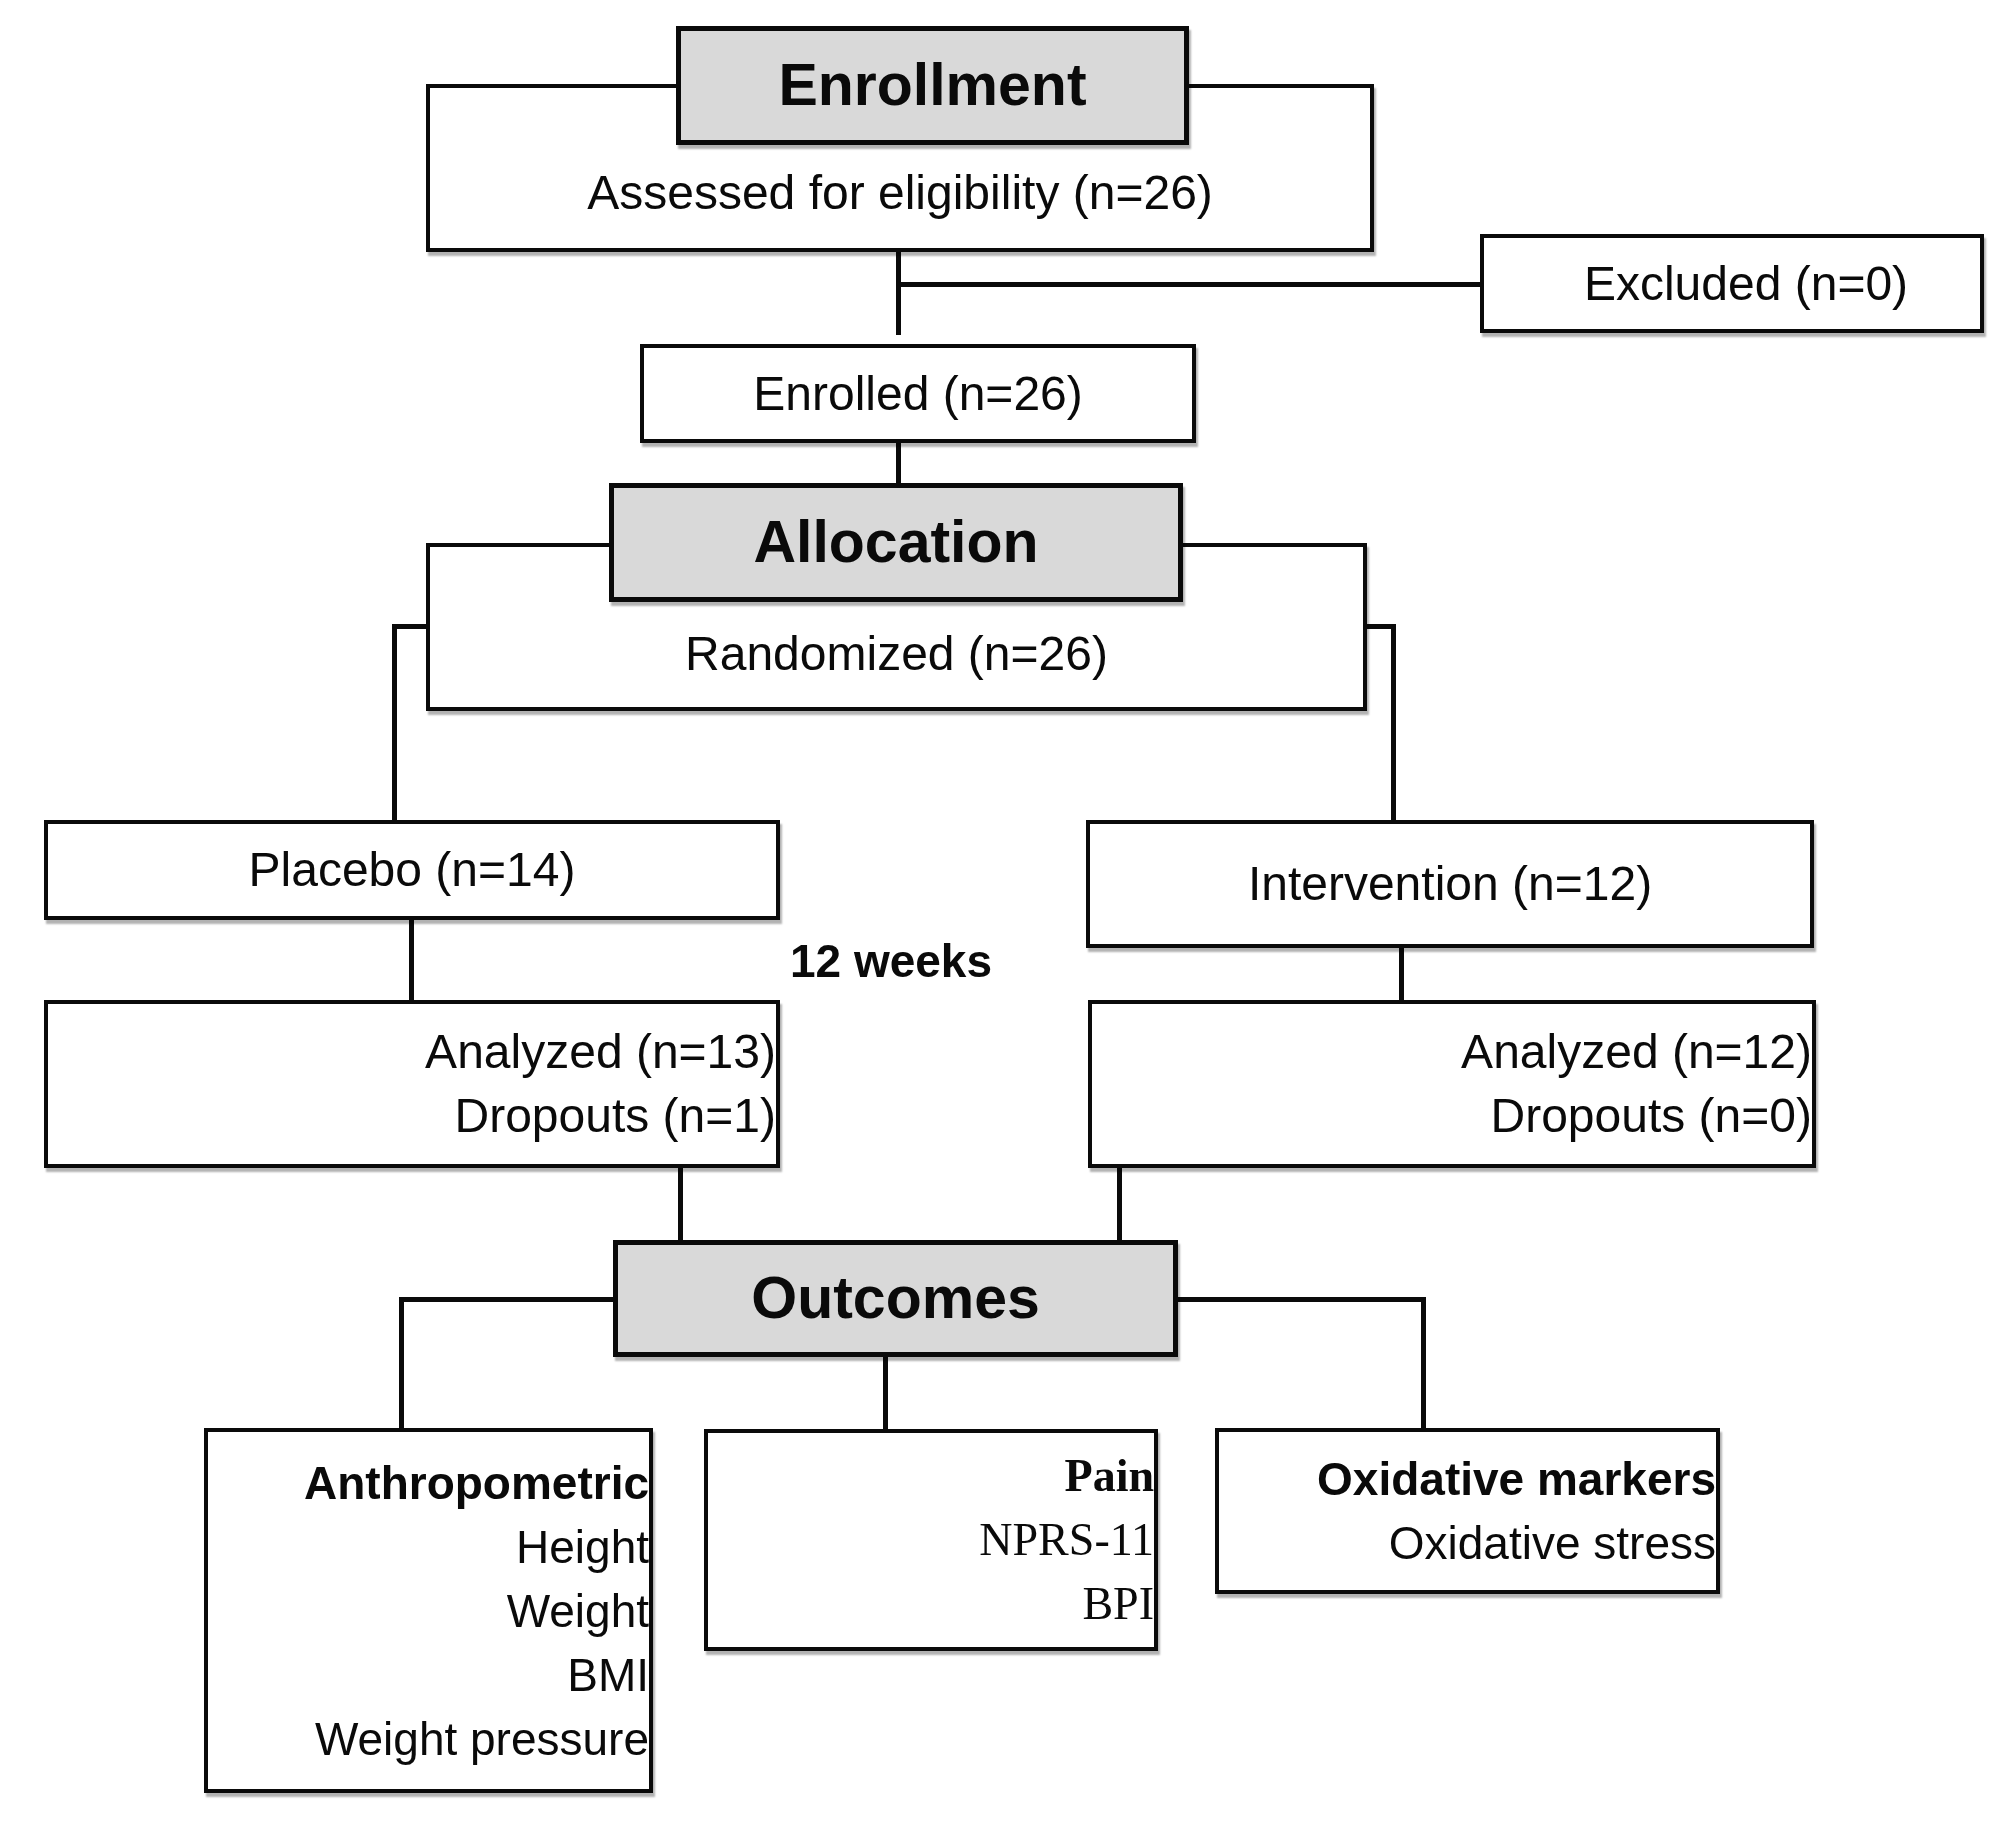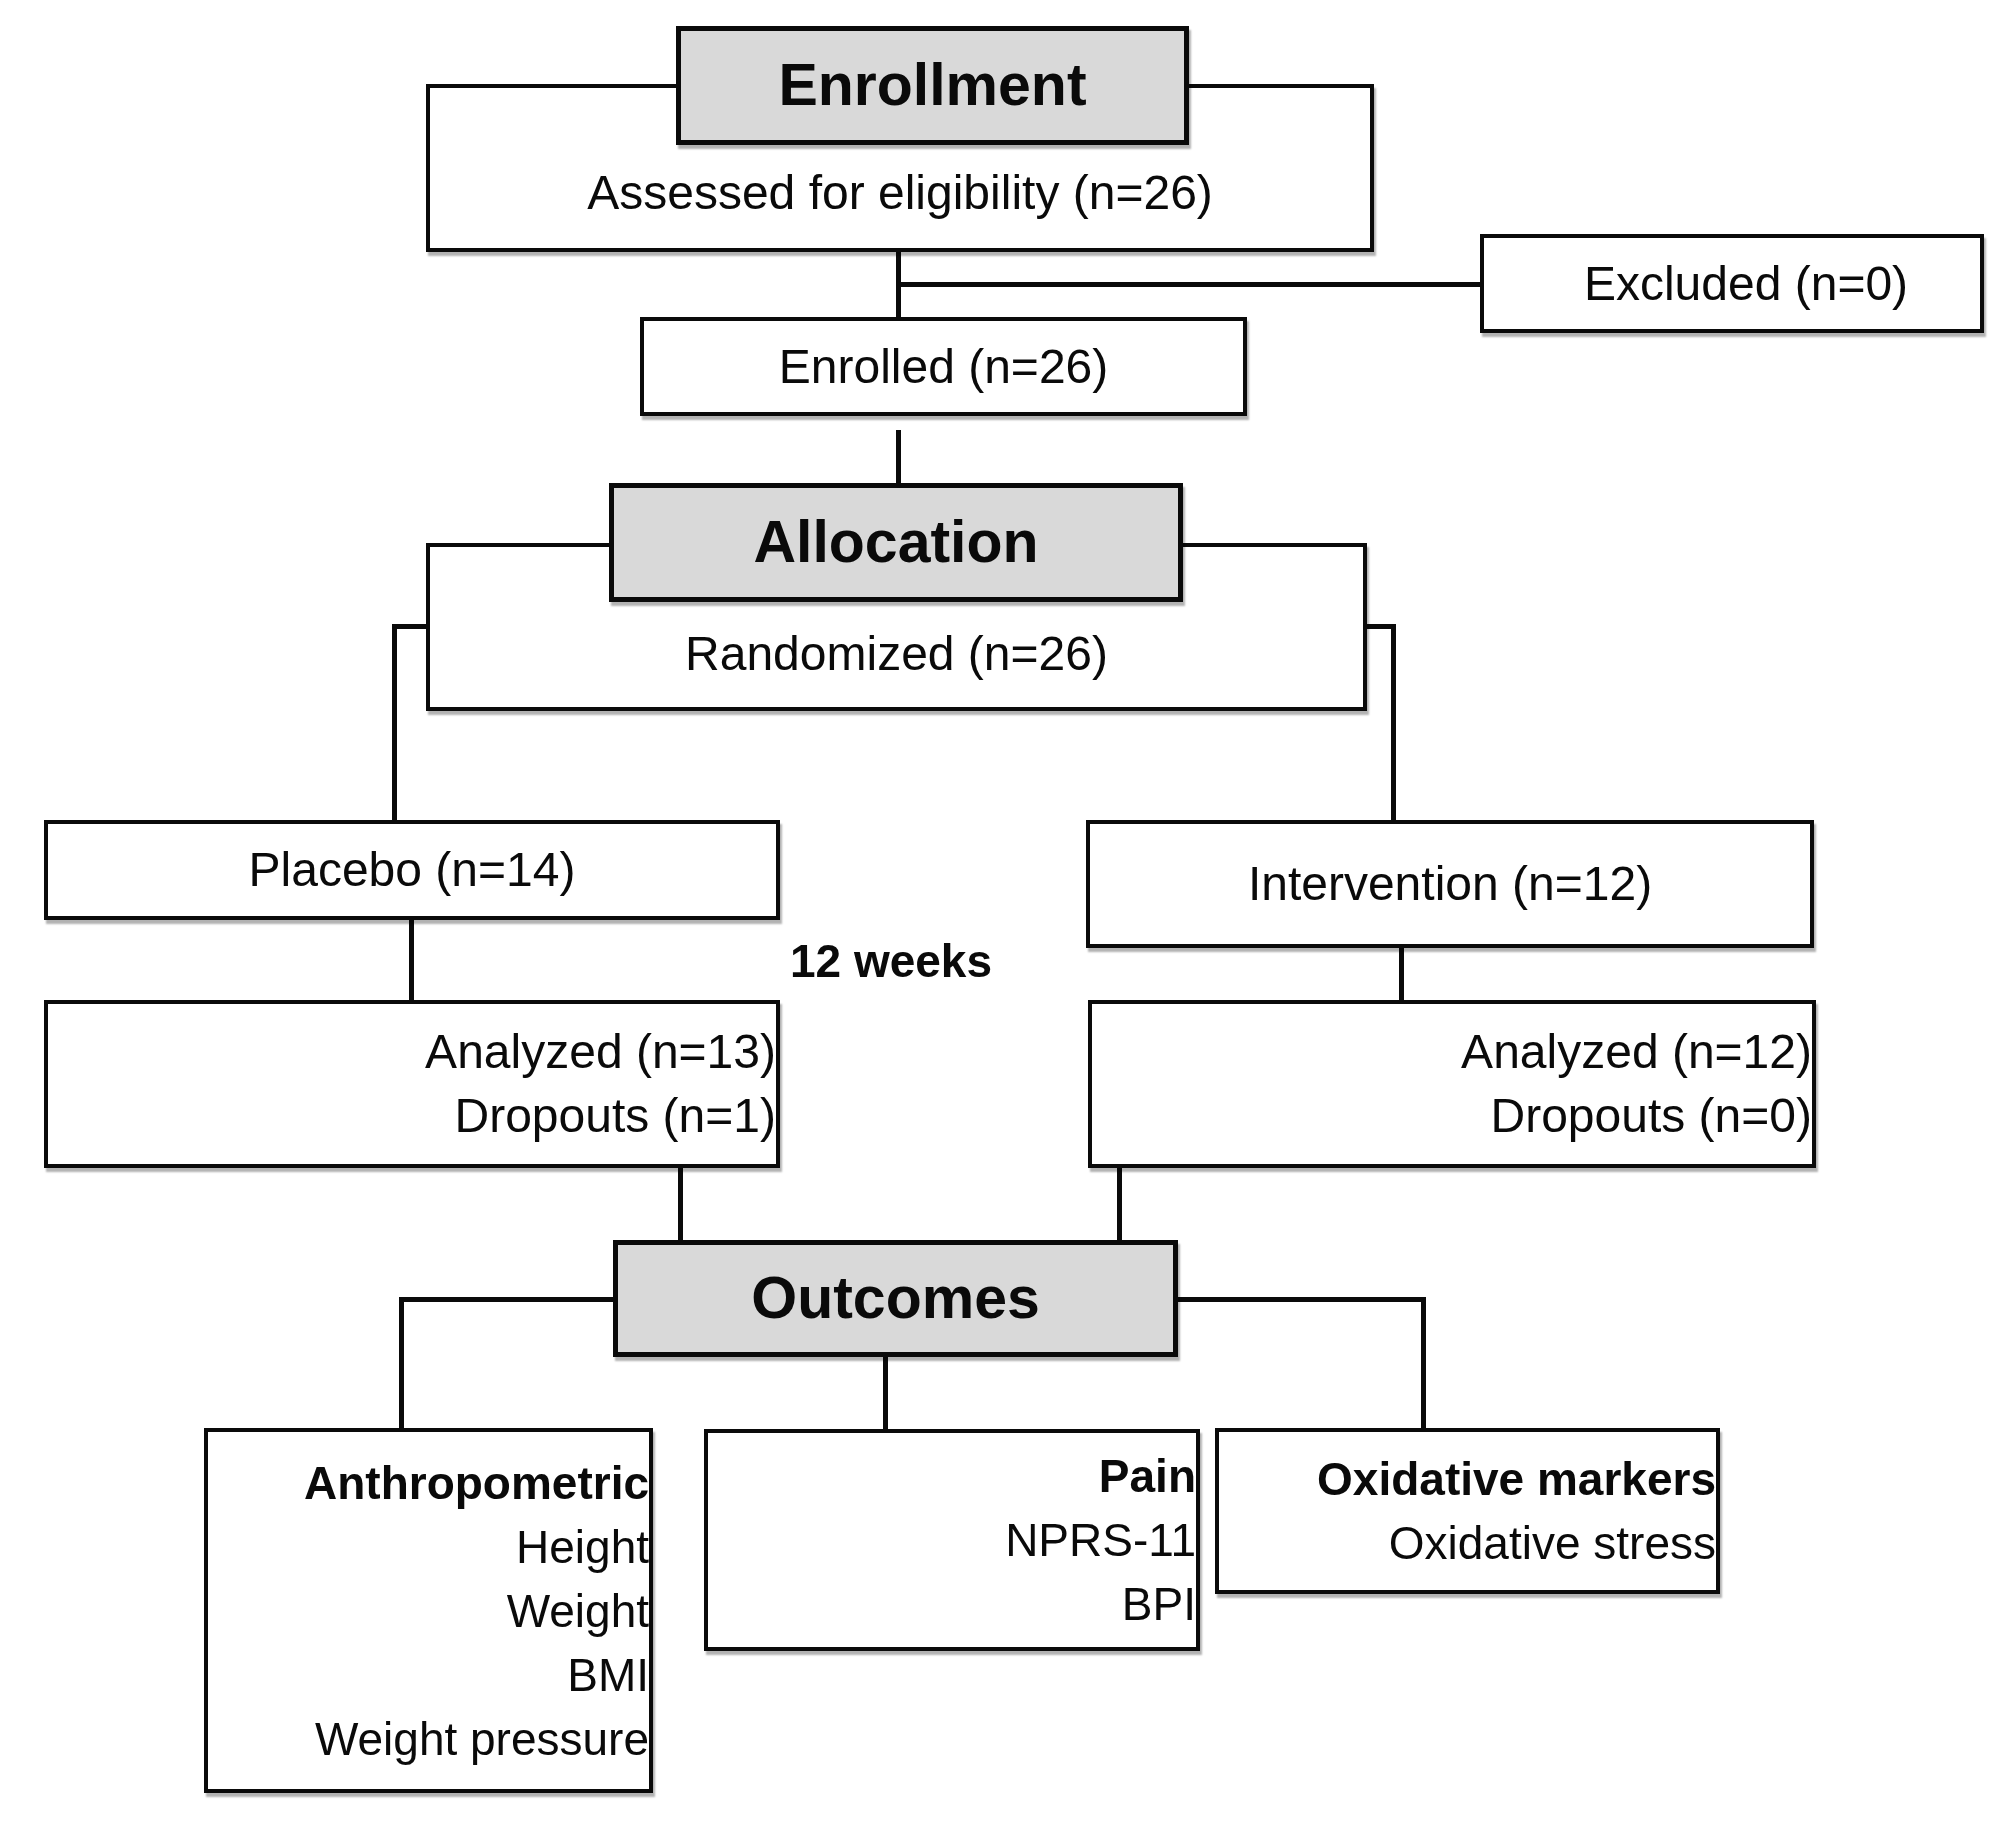--- a/index.html
+++ b/index.html
@@ -93,21 +93,21 @@
 
   <div class="box bottom-align" style="left:426px; top:84px; width:948px; height:168px; padding-bottom:25px;">
     <span>Assessed for eligibility (n=26)</span>
   </div>
   <div class="box header" style="left:676px; top:26px; width:513px; height:119px;">
     <span>Enrollment</span>
   </div>
   <div class="box" style="left:1480px; top:234px; width:504px; height:99px;padding-left:28px;">
     <span>Excluded (n=0)</span>
   </div>
-  <div class="box" style="left:640px; top:317px; width:607px; height:99px;">
+  <div class="box" style="left:640px; top:344px; width:556px; height:99px;">
     <span>Enrolled (n=26)</span>
   </div>
 
   <div class="box bottom-align" style="left:426px; top:543px; width:941px; height:168px; padding-bottom:23px;">
     <span>Randomized (n=26)</span>
   </div>
   <div class="box header" style="left:609px; top:483px; width:574px; height:119px;">
     <span>Allocation</span>
   </div>
 
@@ -134,21 +134,21 @@
   </div>
 
   <div class="box multi small" style="left:160px; top:1428px; width:449px; height:365px;">
     <div class="t-bold">Anthropometric</div>
     <div>Height</div>
     <div>Weight</div>
     <div>BMI</div>
     <div>Weight pressure</div>
   </div>
 
-  <div class="box multi small" style="left:660px; top:1429px; width:496px; height:222px;">
+  <div class="box multi small" style="left:660px; top:1429px; width:454px; height:222px;font-family:Liberation Serif, serif;">
     <div class="t-bold">Pain</div>
     <div>NPRS-11</div>
     <div>BPI</div>
   </div>
 
   <div class="box multi small" style="left:1171px; top:1428px; width:505px; height:166px;">
     <div class="t-bold">Oxidative markers</div>
     <div>Oxidative stress</div>
   </div>
 

